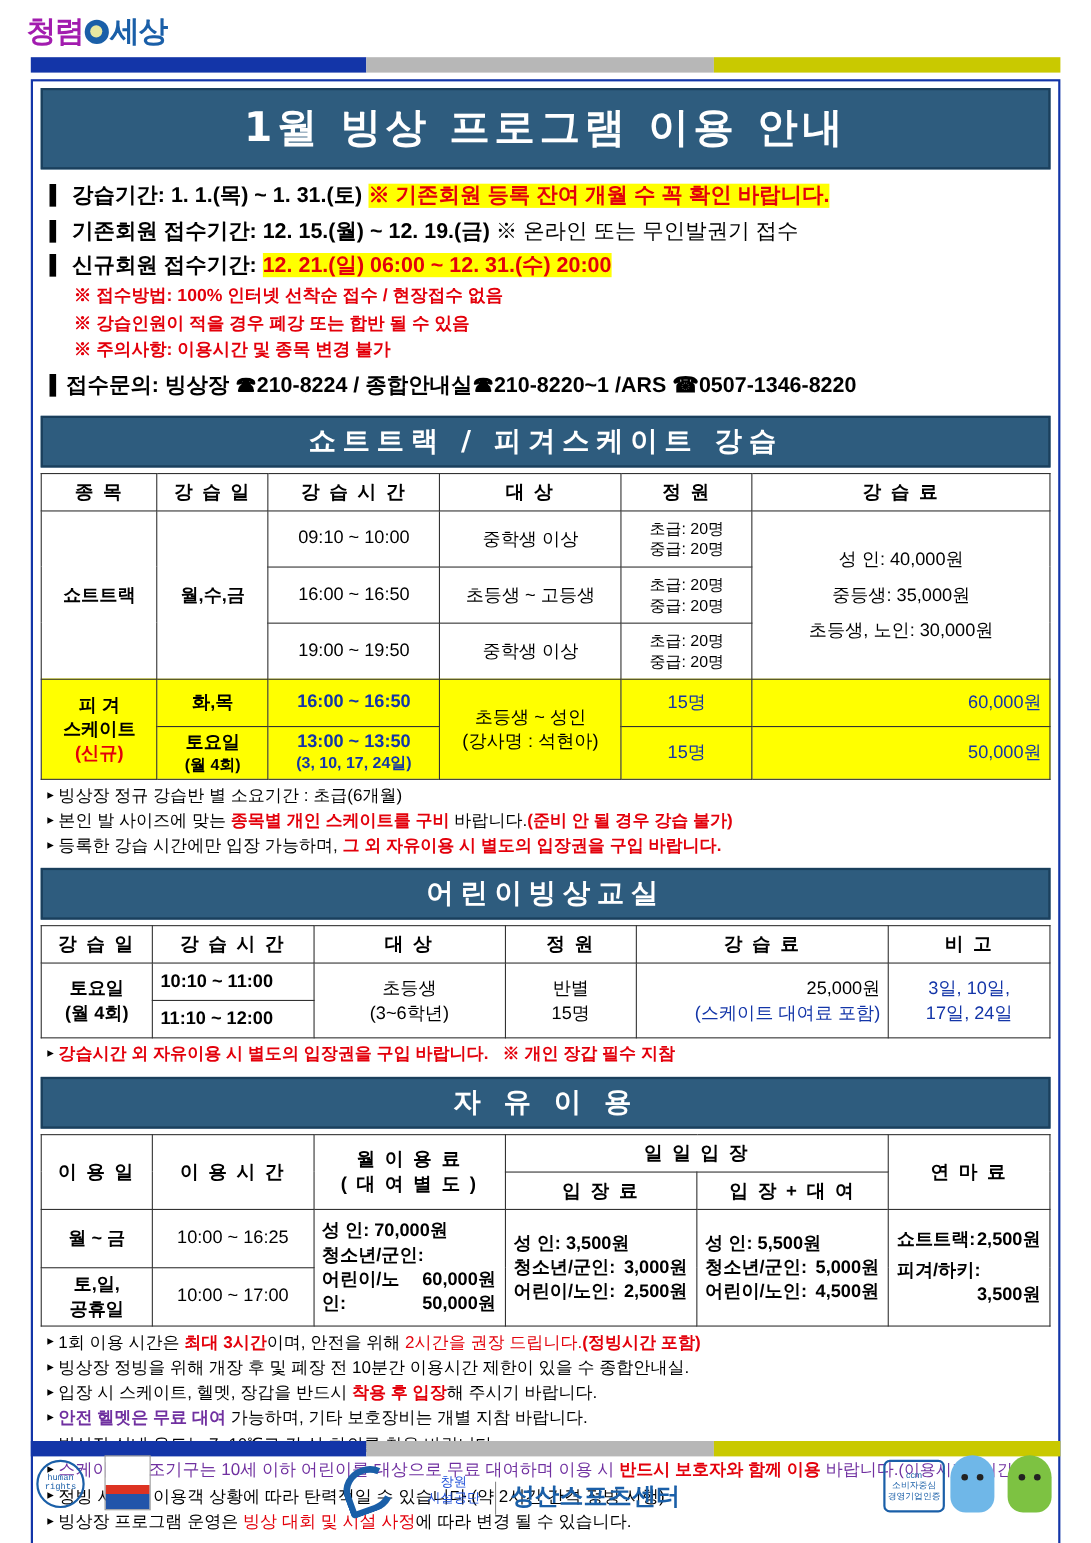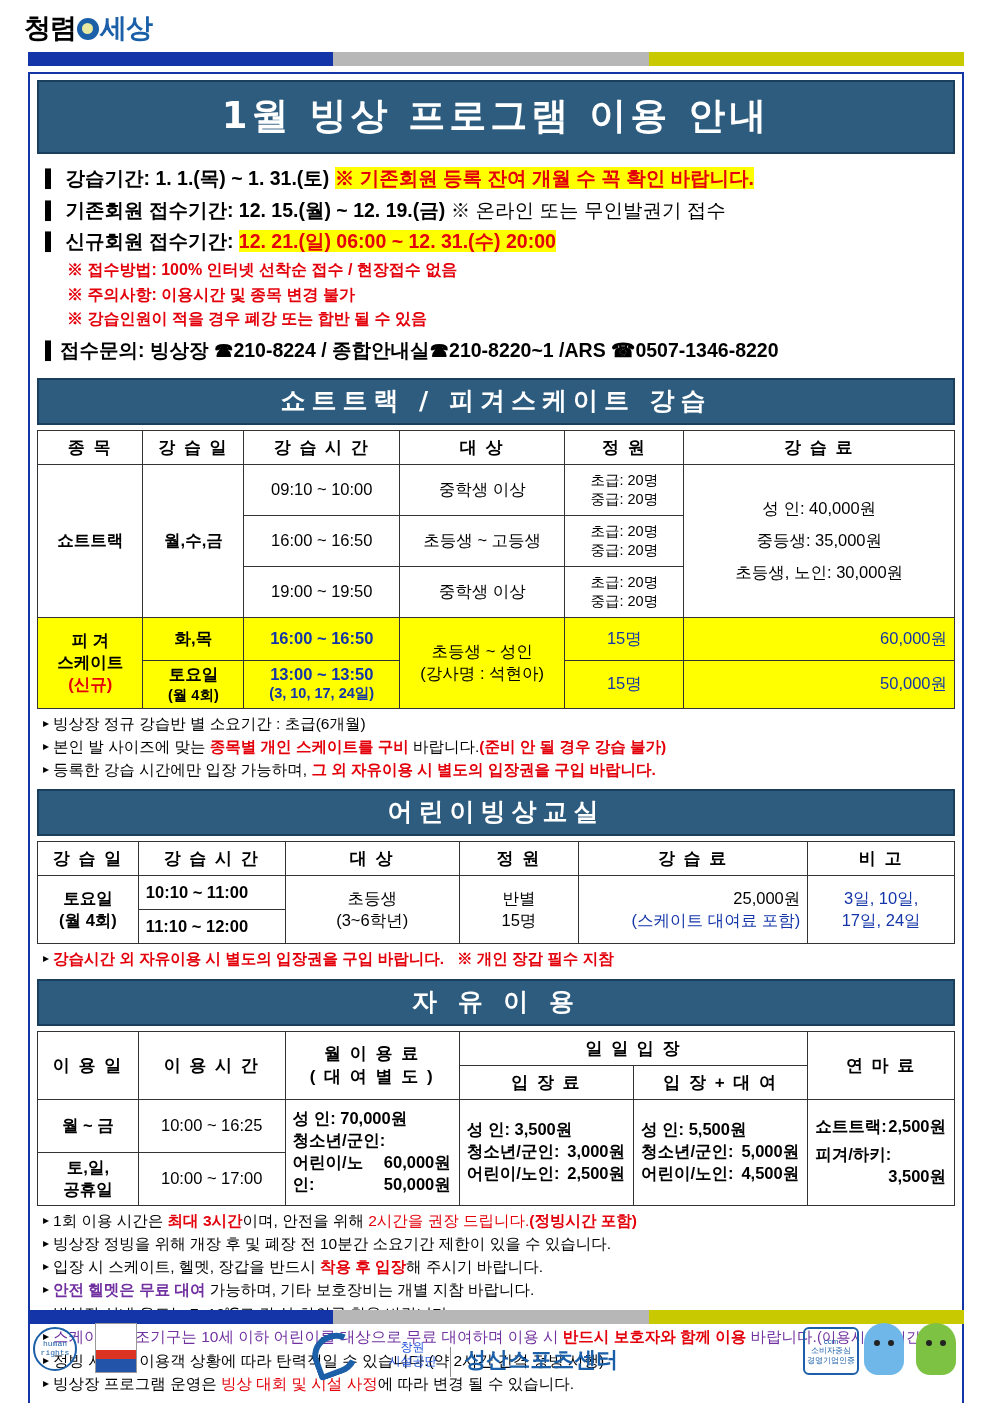--- a/index.html
+++ b/index.html
@@ -27,21 +27,21 @@
     left: 24px; top: 10px;
     width: 300px; height: 40px;
   }
   .logo-text {
     font-size: 27px;
     font-weight: bold;
     color: #1a5fa8;
     letter-spacing: -1px;
     font-family: "DejaVu Sans", sans-serif;
   }
-  .logo-text .green { color: #000000; }
+  .logo-text .green { color: #a21caf; }
   .logo-dot {
     display: inline-block;
     width: 22px; height: 22px;
     border-radius: 50%;
     background: #1a5fa8;
     vertical-align: -3px;
     margin: 0 1px;
     position: relative;
   }
   .logo-dot::after {
@@ -259,22 +259,22 @@
       </div>
       <div class="row bar">
         <span class="b">기존회원 접수기간: 12. 15.(월) ~ 12. 19.(금)</span>
         <span>※ 온라인 또는 무인발권기 접수</span>
       </div>
       <div class="row bar">
         <span class="b">신규회원 접수기간: </span>
         <span class="b hl red">12. 21.(일) 06:00 ~ 12. 31.(수) 20:00</span>
       </div>
       <div class="sub">※ 접수방법: 100% 인터넷 선착순 접수 / 현장접수 없음</div>
+      <div class="sub">※ 강습인원이 적을 경우 폐강 또는 합반 될 수 있음</div>
       <div class="sub">※ 주의사항: 이용시간 및 종목 변경 불가</div>
-      <div class="sub">※ 강습인원이 적을 경우 폐강 또는 합반 될 수 있음</div>
       <div class="row bar contact">접수문의: 빙상장 ☎210-8224 / 종합안내실☎210-8220~1 /ARS ☎0507-1346-8220</div>
     </div>
 
     <div class="sec-head">쇼트트랙 / 피겨스케이트  강습</div>
 
     <table>
       <thead>
         <tr>
           <th style="width:11.5%">종 목</th>
           <th style="width:11%">강 습 일</th>
@@ -447,21 +447,21 @@
             <div>토,일,</div>
             <div>공휴일</div>
           </td>
           <td>10:00 ~ 17:00</td>
         </tr>
       </tbody>
     </table>
 
     <div class="tbl-note">
       <div><span>1회 이용 시간은 </span><span class="b red">최대 3시간</span><span>이며, 안전을 위해 </span><span class="red">2시간을 권장 드립니다.</span><span class="b red">(정빙시간 포함)</span></div>
-      <div><span>빙상장 정빙을 위해 개장 후 및 폐장 전 10분간 소요기간 제한이 있을 수 있습니다.</span></div>
+      <div><span>빙상장 정빙을 위해 개장 후 및 폐장 전 10분간 이용시간 제한이 있을 수 종합안내실.</span></div>
       <div><span>입장 시 스케이트, 헬멧, 장갑을 반드시 </span><span class="b red">착용 후 입장</span><span>해 주시기 바랍니다.</span></div>
       <div><span class="b purple">안전 헬멧은 무료 대여</span><span> 가능하며, 기타 보호장비는 개별 지참 바랍니다.</span></div>
       <div><span>빙상장 실내 온도는 7~10℃로 긴 상·하의를 착용 바랍니다.</span></div>
       <div><span class="purple">스케이팅 보조기구는 10세 이하 어린이를 대상으로 무료 대여하며 이용 시 </span><span class="b red">반드시 보호자와 함께 이용</span><span class="purple"> 바랍니다.</span><span class="small purple">(이용시간 1시간)</span></div>
       <div><span>정빙 시간은 이용객 상황에 따라 탄력적일 수 있습니다.(약 2시간 간격 정빙 시행)</span></div>
       <div><span>빙상장 프로그램 운영은 </span><span class="red">빙상 대회 및 시설 사정</span><span>에 따라 변경 될 수 있습니다.</span></div>
     </div>
 
   </div>
 

